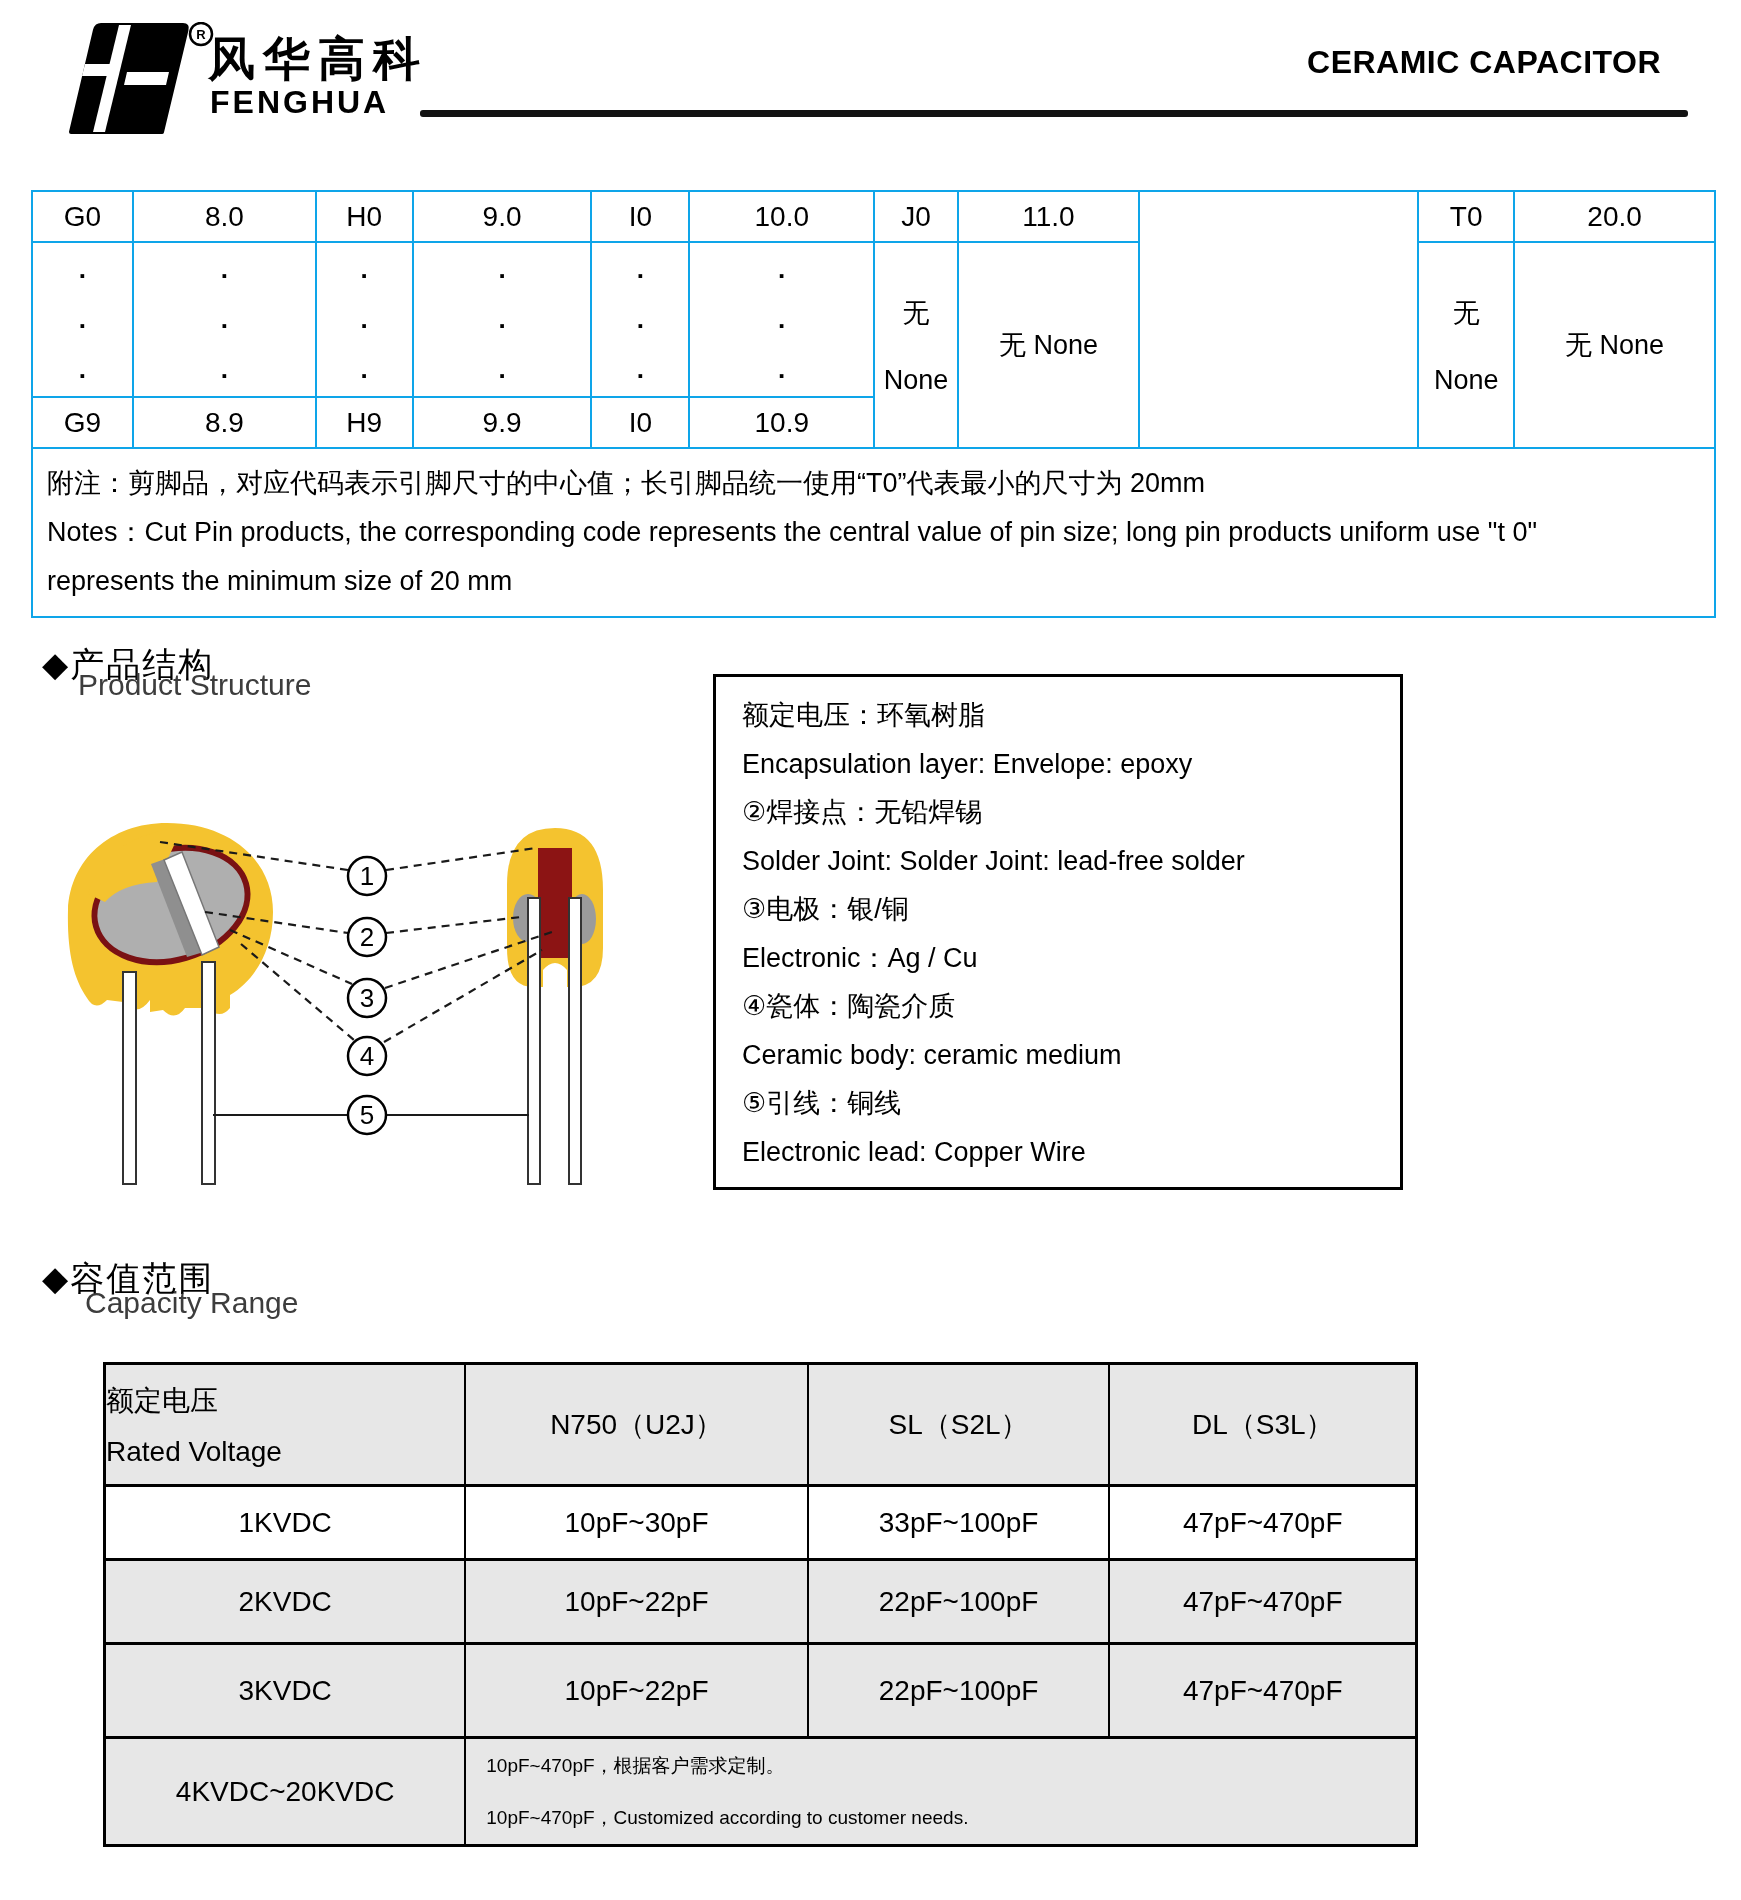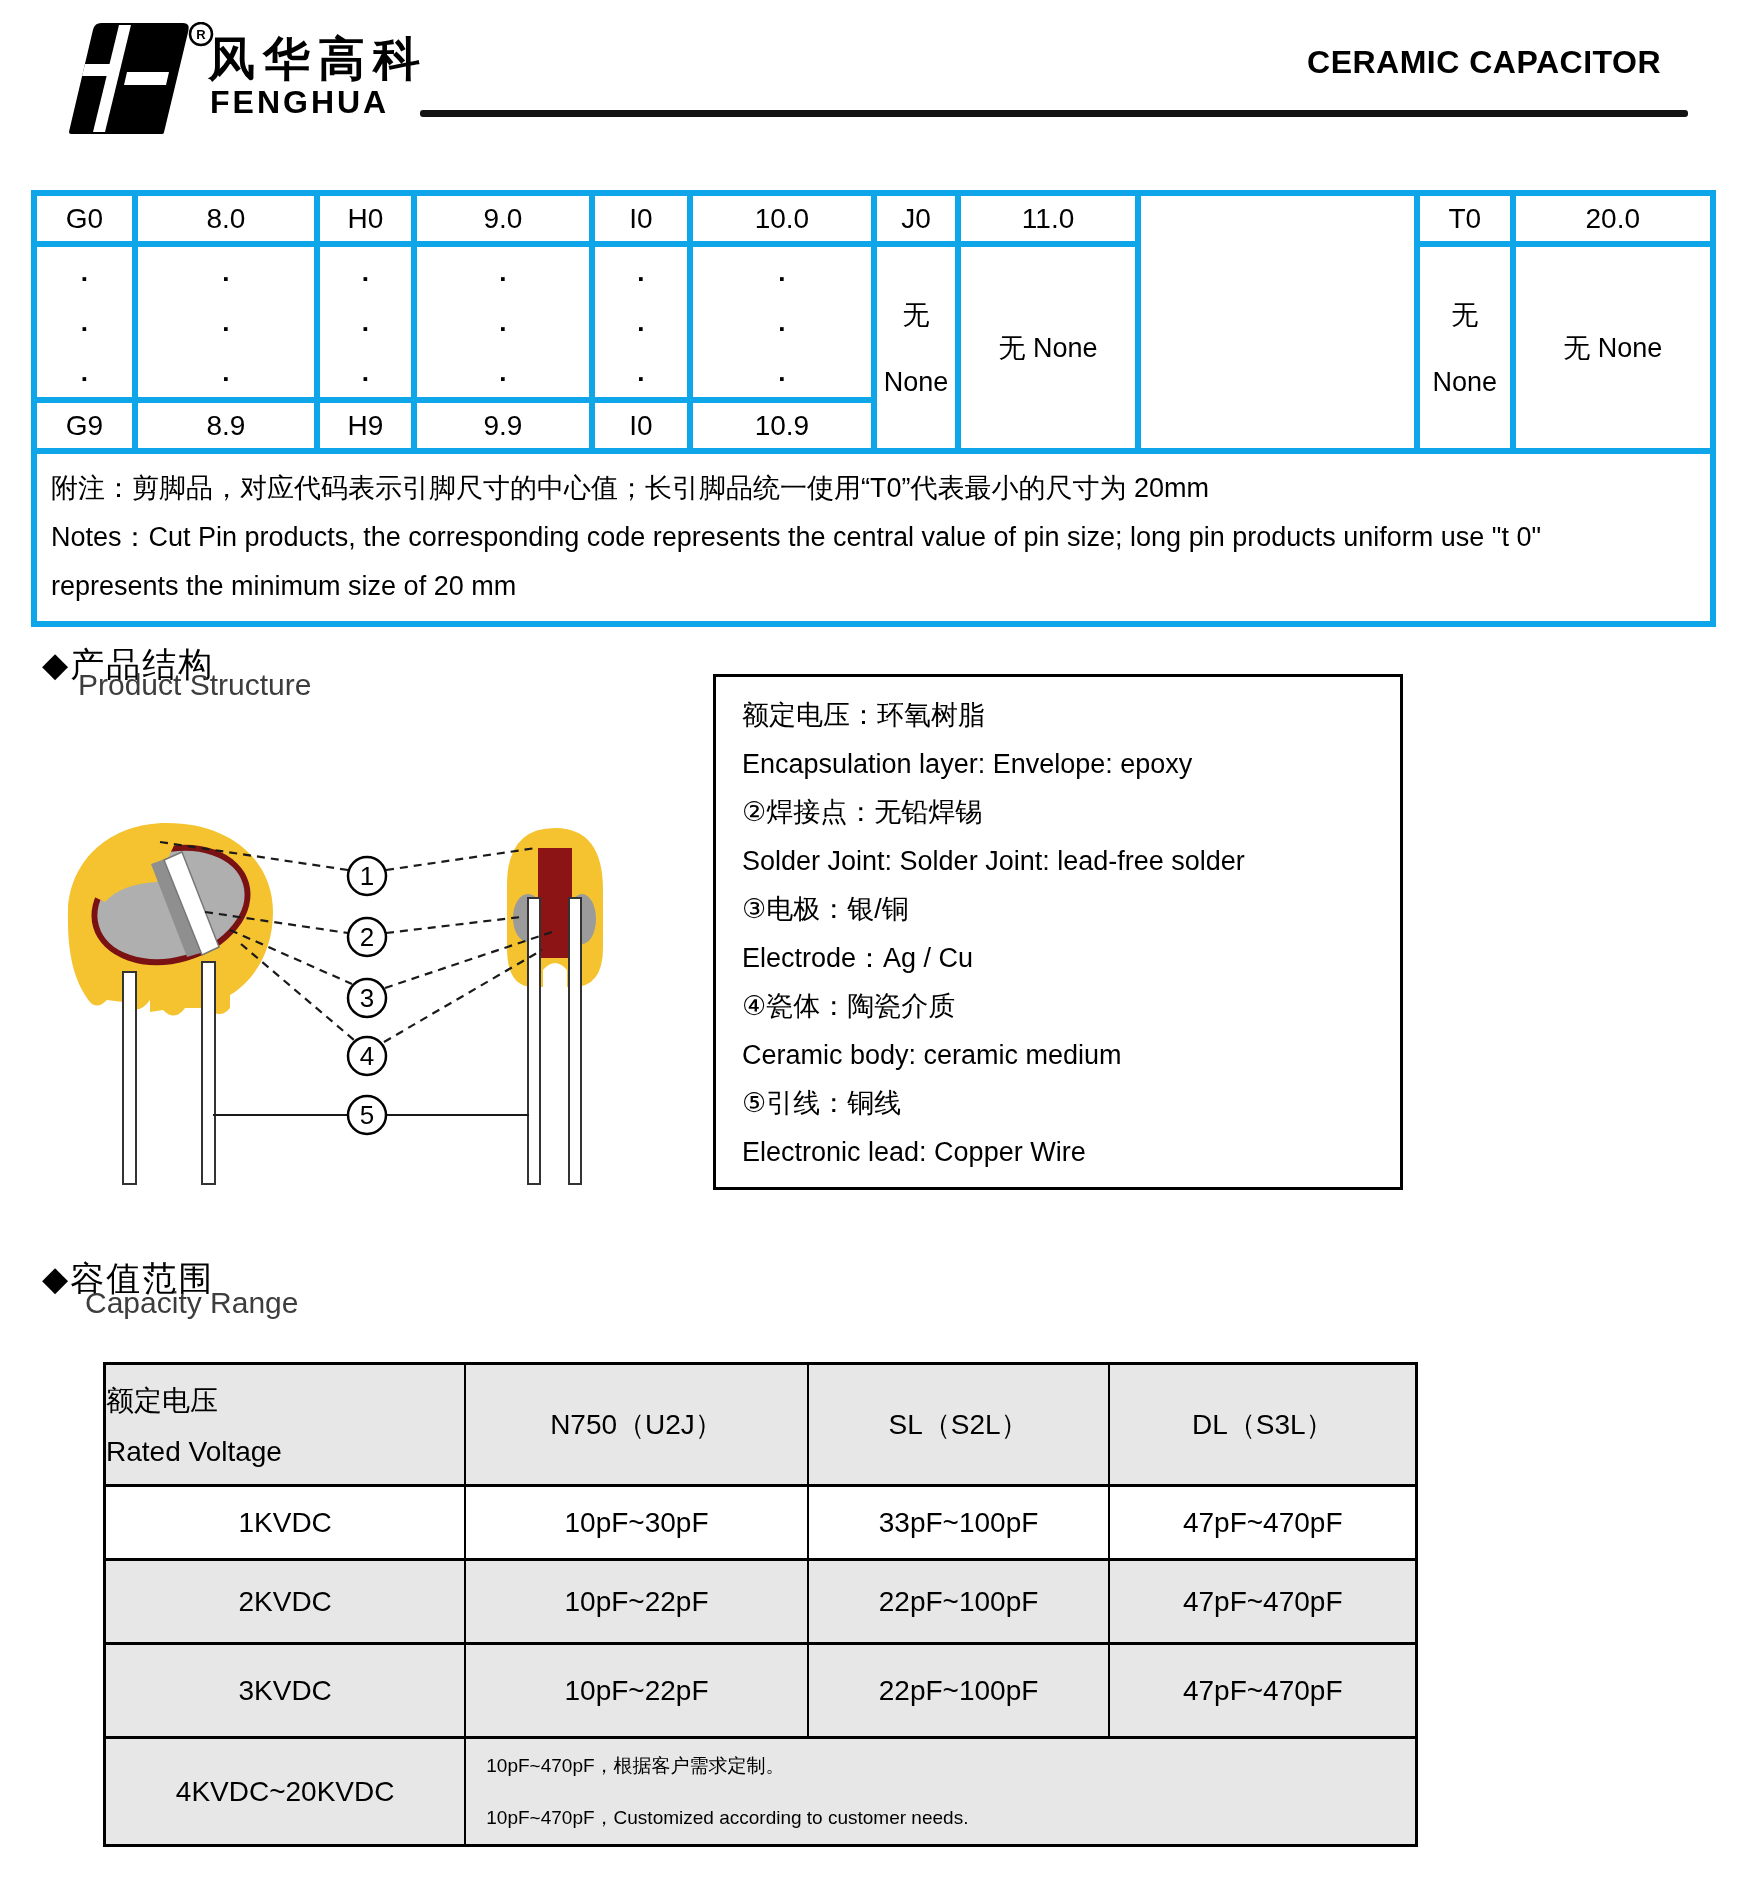--- a/index.html
+++ b/index.html
@@ -12,21 +12,21 @@
   #logo-mark{position:absolute;left:55px;top:22px;}
   #logo-cn{position:absolute;left:208px;top:28px;font-size:47px;font-weight:700;letter-spacing:8px;white-space:nowrap;}
   #logo-en{position:absolute;left:210px;top:84px;font-size:32px;font-weight:700;letter-spacing:3px;white-space:nowrap;}
   #doc-title{position:absolute;right:80px;top:44px;font-size:32px;font-weight:800;letter-spacing:.5px;white-space:nowrap;}
   #header-rule{position:absolute;left:420px;top:110px;width:1268px;height:7px;background:#131313;border-radius:3px;}
   
   #pin-table{
     position:absolute;left:31px;top:190px;width:1685px;
     border-collapse:collapse;table-layout:fixed;font-size:28px;
   }
-  #pin-table td{border:6px solid #0ea5e9;text-align:center;vertical-align:middle;padding:0;}
+  #pin-table td{border:2px solid #0ea5e9;text-align:center;vertical-align:middle;padding:0;}
   #pin-table .dots-cell{height:100%;}
   .dots-stack{display:flex;flex-direction:column;justify-content:space-around;height:150px;align-items:center;font-size:26px;font-weight:700;}
   .none-stack{display:flex;flex-direction:column;gap:34px;align-items:center;font-size:27px;}
   .none-inline{font-size:27px;margin-top:31px;}
   #pin-table .notes-cell{text-align:left;padding:10px 6px 10px 14px;font-size:27px;line-height:49px;}
   
   .sec-title-cn{position:absolute;font-size:34px;font-weight:400;letter-spacing:2px;white-space:nowrap;margin-top:24px;}
   .sec-title-en{position:absolute;font-size:30px;color:#3d3d3d;white-space:nowrap;}
   
   #legend-box{
@@ -236,21 +236,21 @@
       <text x="312" y="334">5</text>
     </g>
   </svg>
 
   <div id="legend-box">
     <div class="legend-line">额定电压：环氧树脂</div>
     <div class="legend-line">Encapsulation layer: Envelope: epoxy</div>
     <div class="legend-line">②焊接点：无铅焊锡</div>
     <div class="legend-line">Solder Joint: Solder Joint: lead-free solder</div>
     <div class="legend-line">③电极：银/铜</div>
-    <div class="legend-line">Electrode：Ag / Cu</div>
+    <div class="legend-line">Electronic：Ag / Cu</div>
     <div class="legend-line">④瓷体：陶瓷介质</div>
     <div class="legend-line">Ceramic body: ceramic medium</div>
     <div class="legend-line">⑤引线：铜线</div>
     <div class="legend-line">Electronic lead: Copper Wire</div>
   </div>
 
   <div class="sec-title-cn" style="left:42px;top:1232px;">◆容值范围</div>
   <div class="sec-title-en" style="left:85px;top:1286px;">Capacity Range</div>
 
   <table id="capacity-table" style="border:3px solid #000;">

